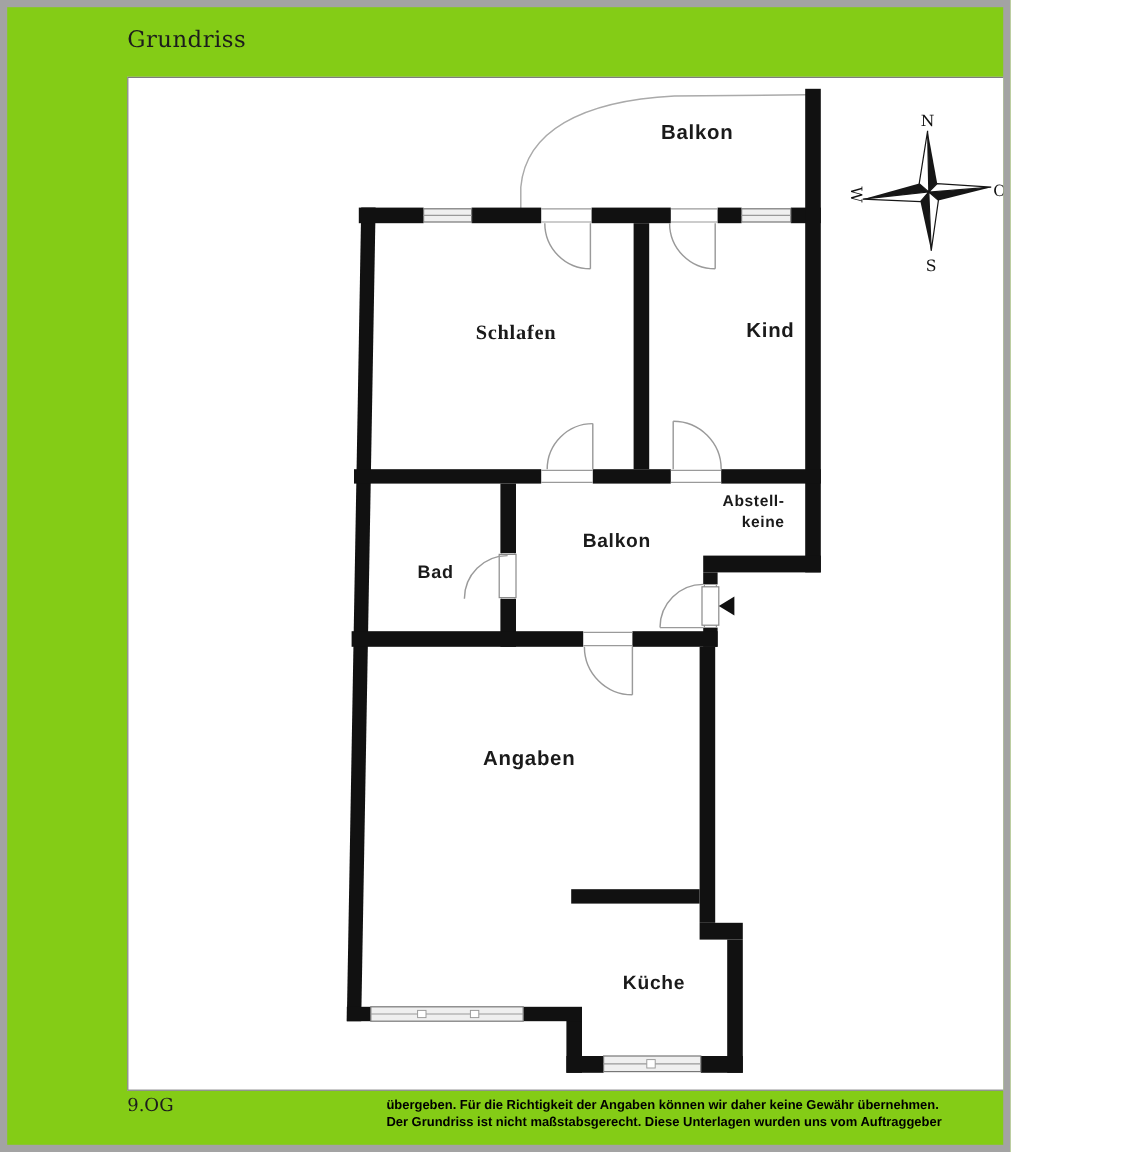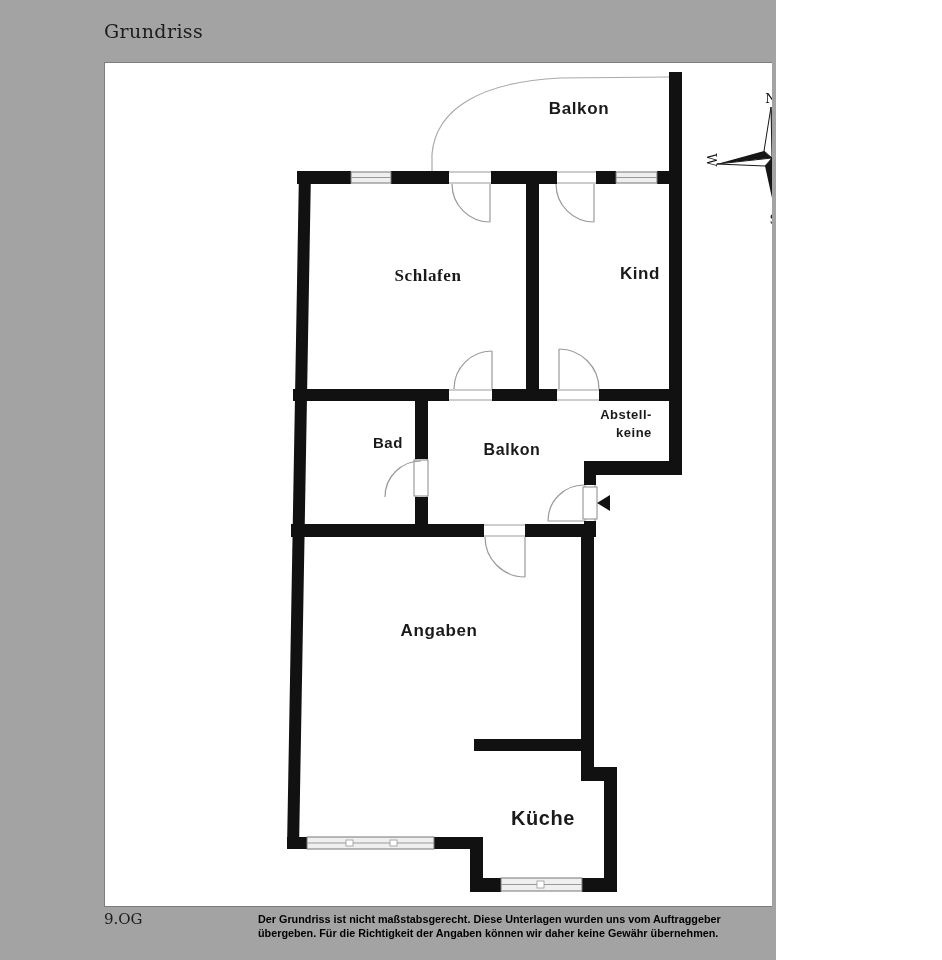--- a/index.html
+++ b/index.html
@@ -1,21 +1,21 @@
 <!DOCTYPE html>
 <html><head>
 <meta charset="utf-8">
 <style>
   html,body{margin:0;padding:0;background:#ffffff;}
   .page{
     position:relative;
-    width:776px;height:960px;
-    background:#a3a3a3;
+    width:842px;height:960px;
+    background:#84cc16;
     box-sizing:border-box;
-    border:4px solid #a3a3a3;
+    border:6px solid #a3a3a3;
     font-family:"Liberation Sans", sans-serif;
     overflow:hidden;
   }
   .page-title{
     position:absolute;left:100px;top:16px;
     font-family:"DejaVu Serif","Liberation Serif",serif;
     font-size:19px;color:#1c1c1c;letter-spacing:0.4px;
   }
   .plan-box{
     position:absolute;left:100px;top:58px;width:738px;height:845px;
@@ -24,24 +24,24 @@
   .plan-svg{position:absolute;left:0;top:0;width:942px;height:960px;}
   .room-label{
     position:absolute;transform:translate(-50%,-50%);
     color:#1a1a1a;font-weight:bold;letter-spacing:0.6px;
     white-space:pre-line;text-align:right;line-height:1.35;
   }
   .lbl-balkon  {left:575px;top:105px;font-size:17px;}
   .lbl-schlafen{left:424px;top:272px;font-size:17px;font-family:Liberation Serif, serif;}
   .lbl-kind    {left:636px;top:270px;font-size:17px;}
   .lbl-abstell {left:622px;top:420px;font-size:13px;letter-spacing:0.5px;}
-  .lbl-bad     {left:357px;top:439px;font-size:15px;margin-left:27px;}
+  .lbl-bad     {left:357px;top:472px;font-size:15px;}
   .lbl-diele   {left:508px;top:446px;font-size:16px;}
   .lbl-wohnen  {left:435px;top:627px;font-size:17px;}
-  .lbl-kueche  {left:539px;top:814px;font-size:20px;}
+  .lbl-kueche  {left:539px;top:814px;font-size:16px;}
   .floor-label{
     position:absolute;left:100px;top:906px;
     font-family:"DejaVu Serif","Liberation Serif",serif;
     font-size:15px;color:#1c1c1c;
   }
   .disclaimer{
     position:absolute;right:104px;top:908px;width:410px;
     text-align:right;font-size:10.8px;font-weight:bold;color:#000;
     line-height:1.32;
   }
@@ -200,17 +200,17 @@
   <div class="room-label lbl-kind">Kind</div>
   <div class="room-label lbl-abstell">Abstell-
 keine</div>
   <div class="room-label lbl-bad">Bad</div>
   <div class="room-label lbl-diele">Balkon</div>
   <div class="room-label lbl-wohnen">Angaben</div>
   <div class="room-label lbl-kueche">Küche</div>
 
   <div class="floor-label">9.OG</div>
   <div class="disclaimer">
+    <div>übergeben. Für die Richtigkeit der Angaben können wir daher keine Gewähr übernehmen.</div>
     <div>Der Grundriss ist nicht maßstabsgerecht. Diese Unterlagen wurden uns vom Auftraggeber</div>
-    <div>übergeben. Für die Richtigkeit der Angaben können wir daher keine Gewähr übernehmen.</div>
   </div>
 
 </div>
 
 </body></html>

